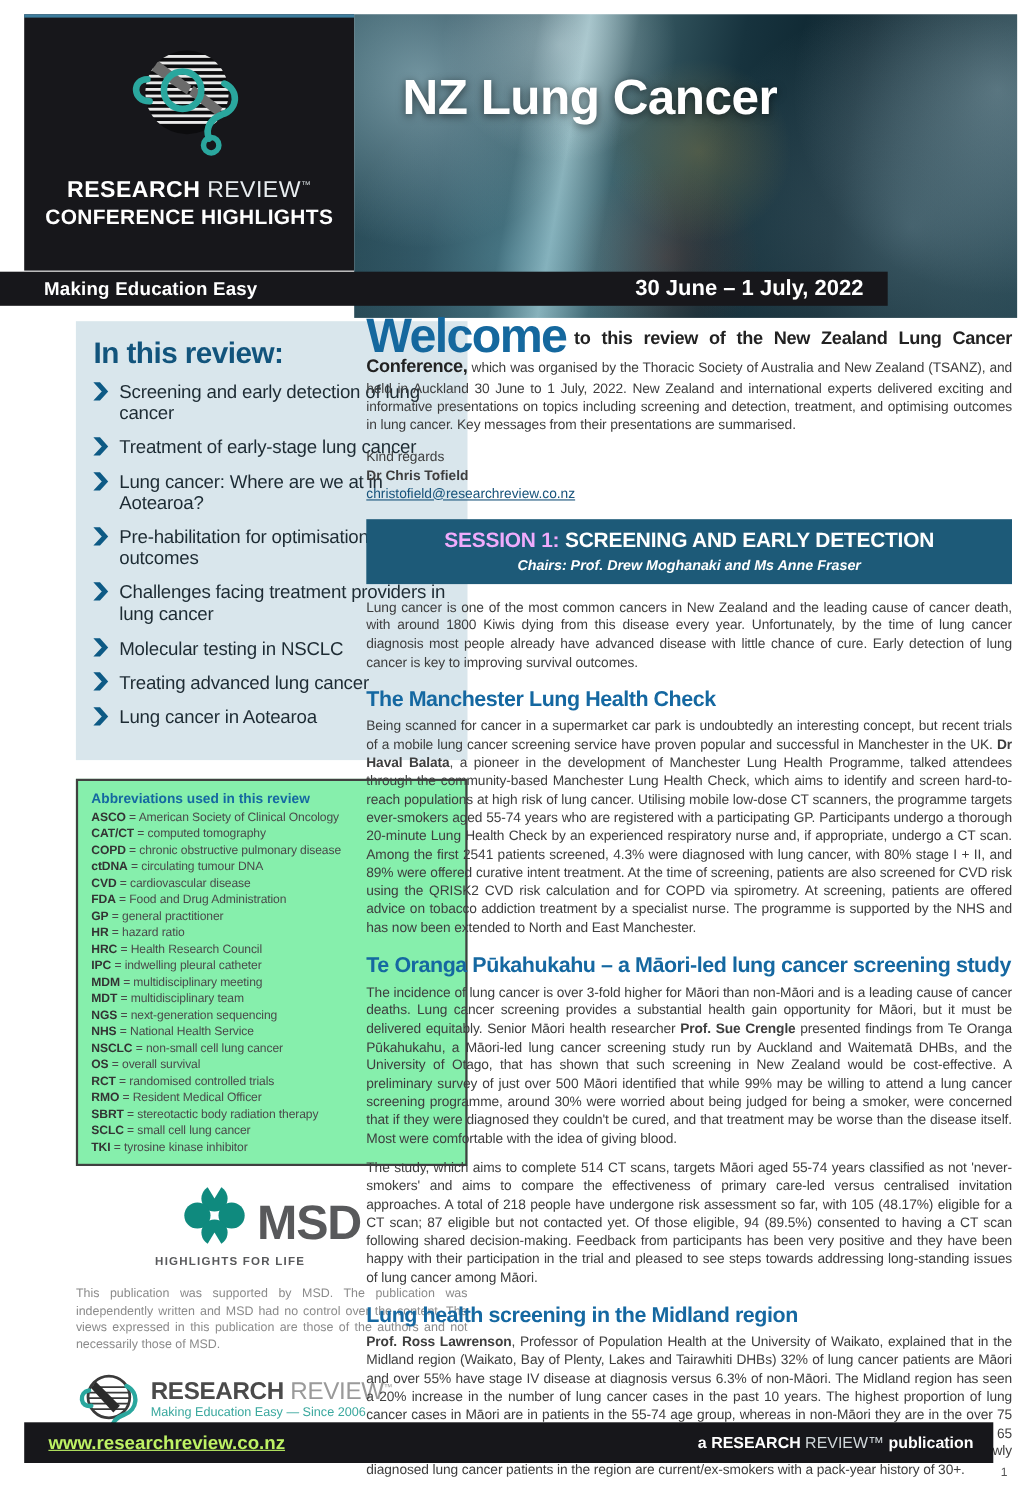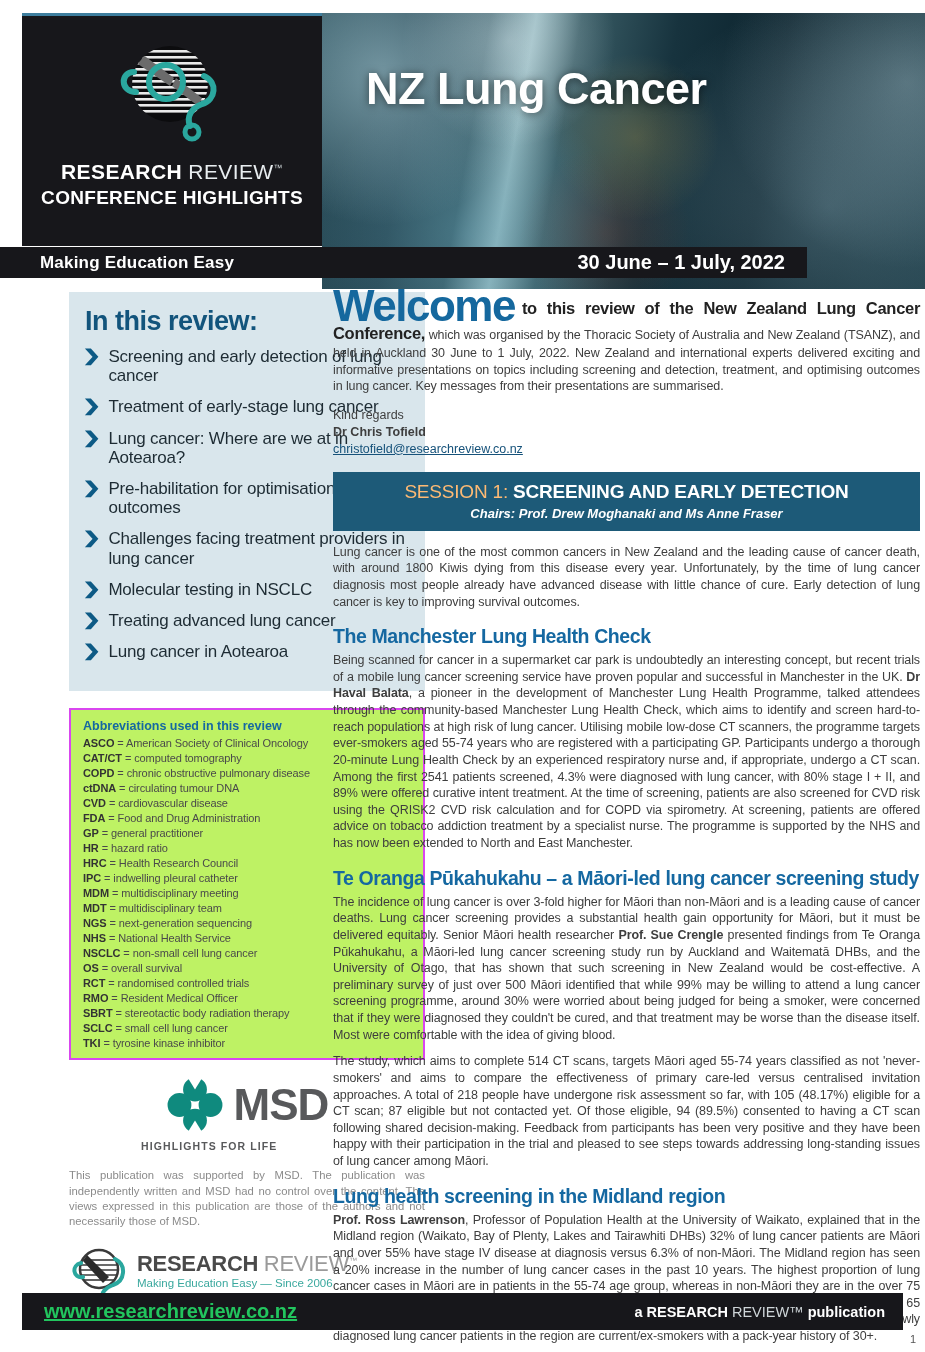--- a/index.html
+++ b/index.html
@@ -38,27 +38,27 @@
 
   
   .sidebar { position:absolute; left:22px; top:292px; width:356px;margin-left:47px; }
   .review-box { background:#d9e6ec; padding:14px 14px 18px 16px; }
   .review-box h1 { color:#12547c; font-size:27px; letter-spacing:-.5px; margin-bottom:10px; }
   .review-item { display:flex; margin-bottom:12px; }
   .review-item .arrow { color:#0d5a85; font-weight:bold; font-size:16px; line-height:1.15;
     margin-right:10px; transform:scaleX(1.4); }
   .review-item .label { color:#1d2b33; font-size:17px; line-height:1.13; letter-spacing:-.2px; }
 
-  .abbr-box { margin-top:17px; background:#bef264; border:2px solid #d946ef; padding:9px 10px 8px 12px; }
+  .abbr-box { margin-top:17px; background:#86efac; border:2px solid #404040; padding:9px 10px 8px 12px; }
   .abbr-box h3 { color:#1568a1; font-size:12.5px; margin-bottom:3px; }
   .abbr-row { font-size:11px; line-height:1.36; color:#4a4a4a; letter-spacing:-.1px; }
   .abbr-row .term { font-weight:bold; color:#333; }
 
   .msd-block { margin-top:16px; text-align:center; }
-  .msd-row { display:inline-flex; align-items:center; }
+  .msd-row { display:inline-flex; align-items:flex-end; }
   .msd-name { font-size:44px; font-weight:bold; color:#58595b; letter-spacing:-1px; margin-left:10px; line-height:1; }
   .msd-tagline { font-size:10.5px; font-weight:bold; color:#58595b; letter-spacing:1.1px; margin:2px 0 0 72px; text-align:left; }
 
   .disclaimer { margin-top:16px; color:#8b8b8b; font-size:11.3px; line-height:1.35; text-align:justify; }
 
   .rr-bottom { margin-top:14px; display:flex; align-items:center; }
   .rr-bottom-text { margin-left:6px; }
   .rr-bottom-name { font-size:22px; letter-spacing:-.3px; line-height:1; }
   .rr-bottom-name .w-bold { font-weight:bold; color:#4a4a4a; }
   .rr-bottom-name .w-light { font-weight:normal; color:#9a9a9a; }
@@ -69,30 +69,30 @@
   .main { position:absolute; left:333px; top:288px; width:587px; }
   .main p { color:#3e3e3e; font-size:12.5px; line-height:1.33; text-align:justify;
     letter-spacing:-.1px; margin-bottom:10px; }
   .welcome-word { color:#15689e; font-size:44px; font-weight:bold; letter-spacing:-1.5px;
     line-height:.8; vertical-align:-7px; padding-right:7px; }
   .welcome-bold { font-weight:bold; color:#222; font-size:16.5px; letter-spacing:-.3px; }
   .signoff { font-size:12.5px; color:#3e3e3e; line-height:1.35; margin:12px 0 14px; }
   .signoff a { color:#16527a; }
 
   .session-banner { background:#1d5a78; text-align:center; padding:9px 6px 10px; margin-bottom:13px; }
-  .session-label { color:#fdba74; font-weight:normal; font-size:19px; letter-spacing:-.2px; }
+  .session-label { color:#f0abfc; font-weight:bold; font-size:19px; letter-spacing:-.2px; }
   .session-title { color:#fff; font-weight:bold; font-size:19px; letter-spacing:-.2px; }
   .session-chairs { color:#ffffff; font-weight:bold; font-style:italic; font-size:13px; margin-top:3px; }
 
   .main h2 { color:#1568a1; font-size:19.5px; letter-spacing:-.4px; margin:15px 0 4px; }
 
   
   .footer-bar { position:absolute; left:22px; top:1293px; width:881px; height:37px; background:#17171b;
     display:flex; justify-content:space-between; align-items:center; padding:0 18px 0 22px; }
-  .footer-url { color:#22c55e; font-weight:bold; font-size:20px; }
+  .footer-url { color:#bef264; font-weight:bold; font-size:17px; }
   .footer-pub { color:#fff; font-size:14.5px; }
   .footer-pub .w-bold { font-weight:bold; }
   .footer-pub .w-light { font-weight:normal; color:#cfd6d9; }
   .page-num { position:absolute; right:9px; top:1333px; color:#555; font-size:11px; }
 </style>
 </head>
 <body>
 
 <div class="page">
 

